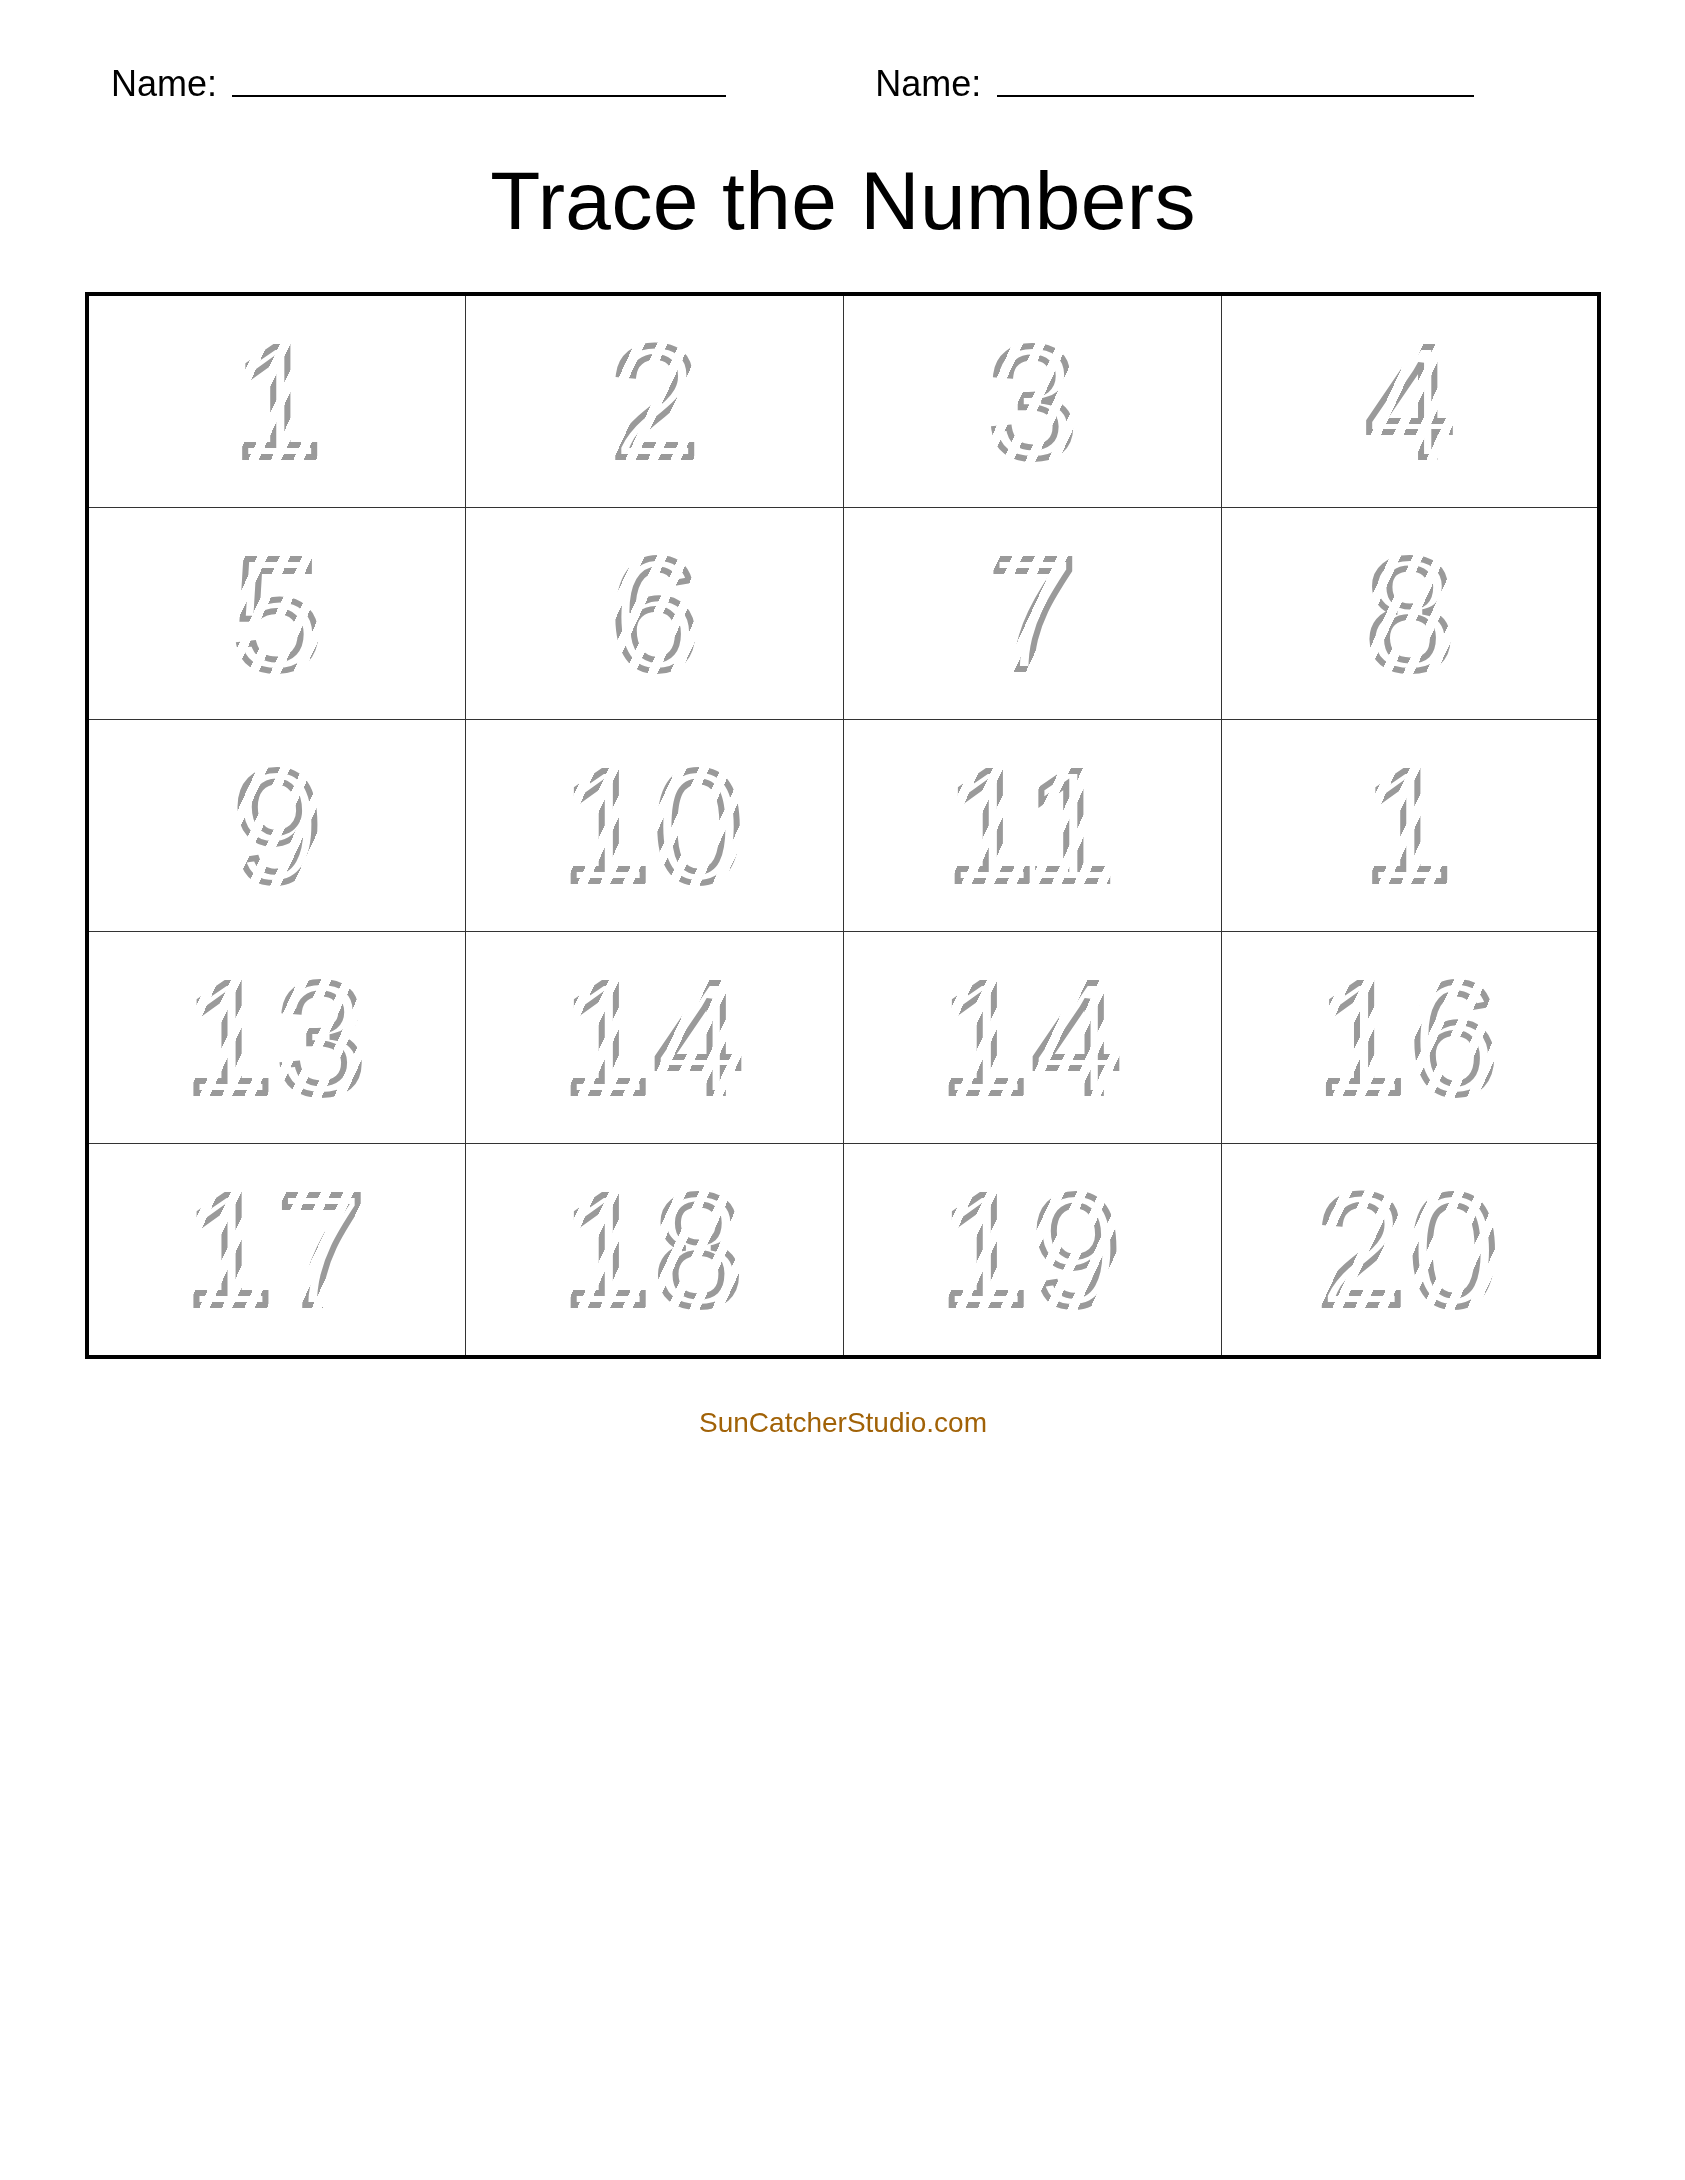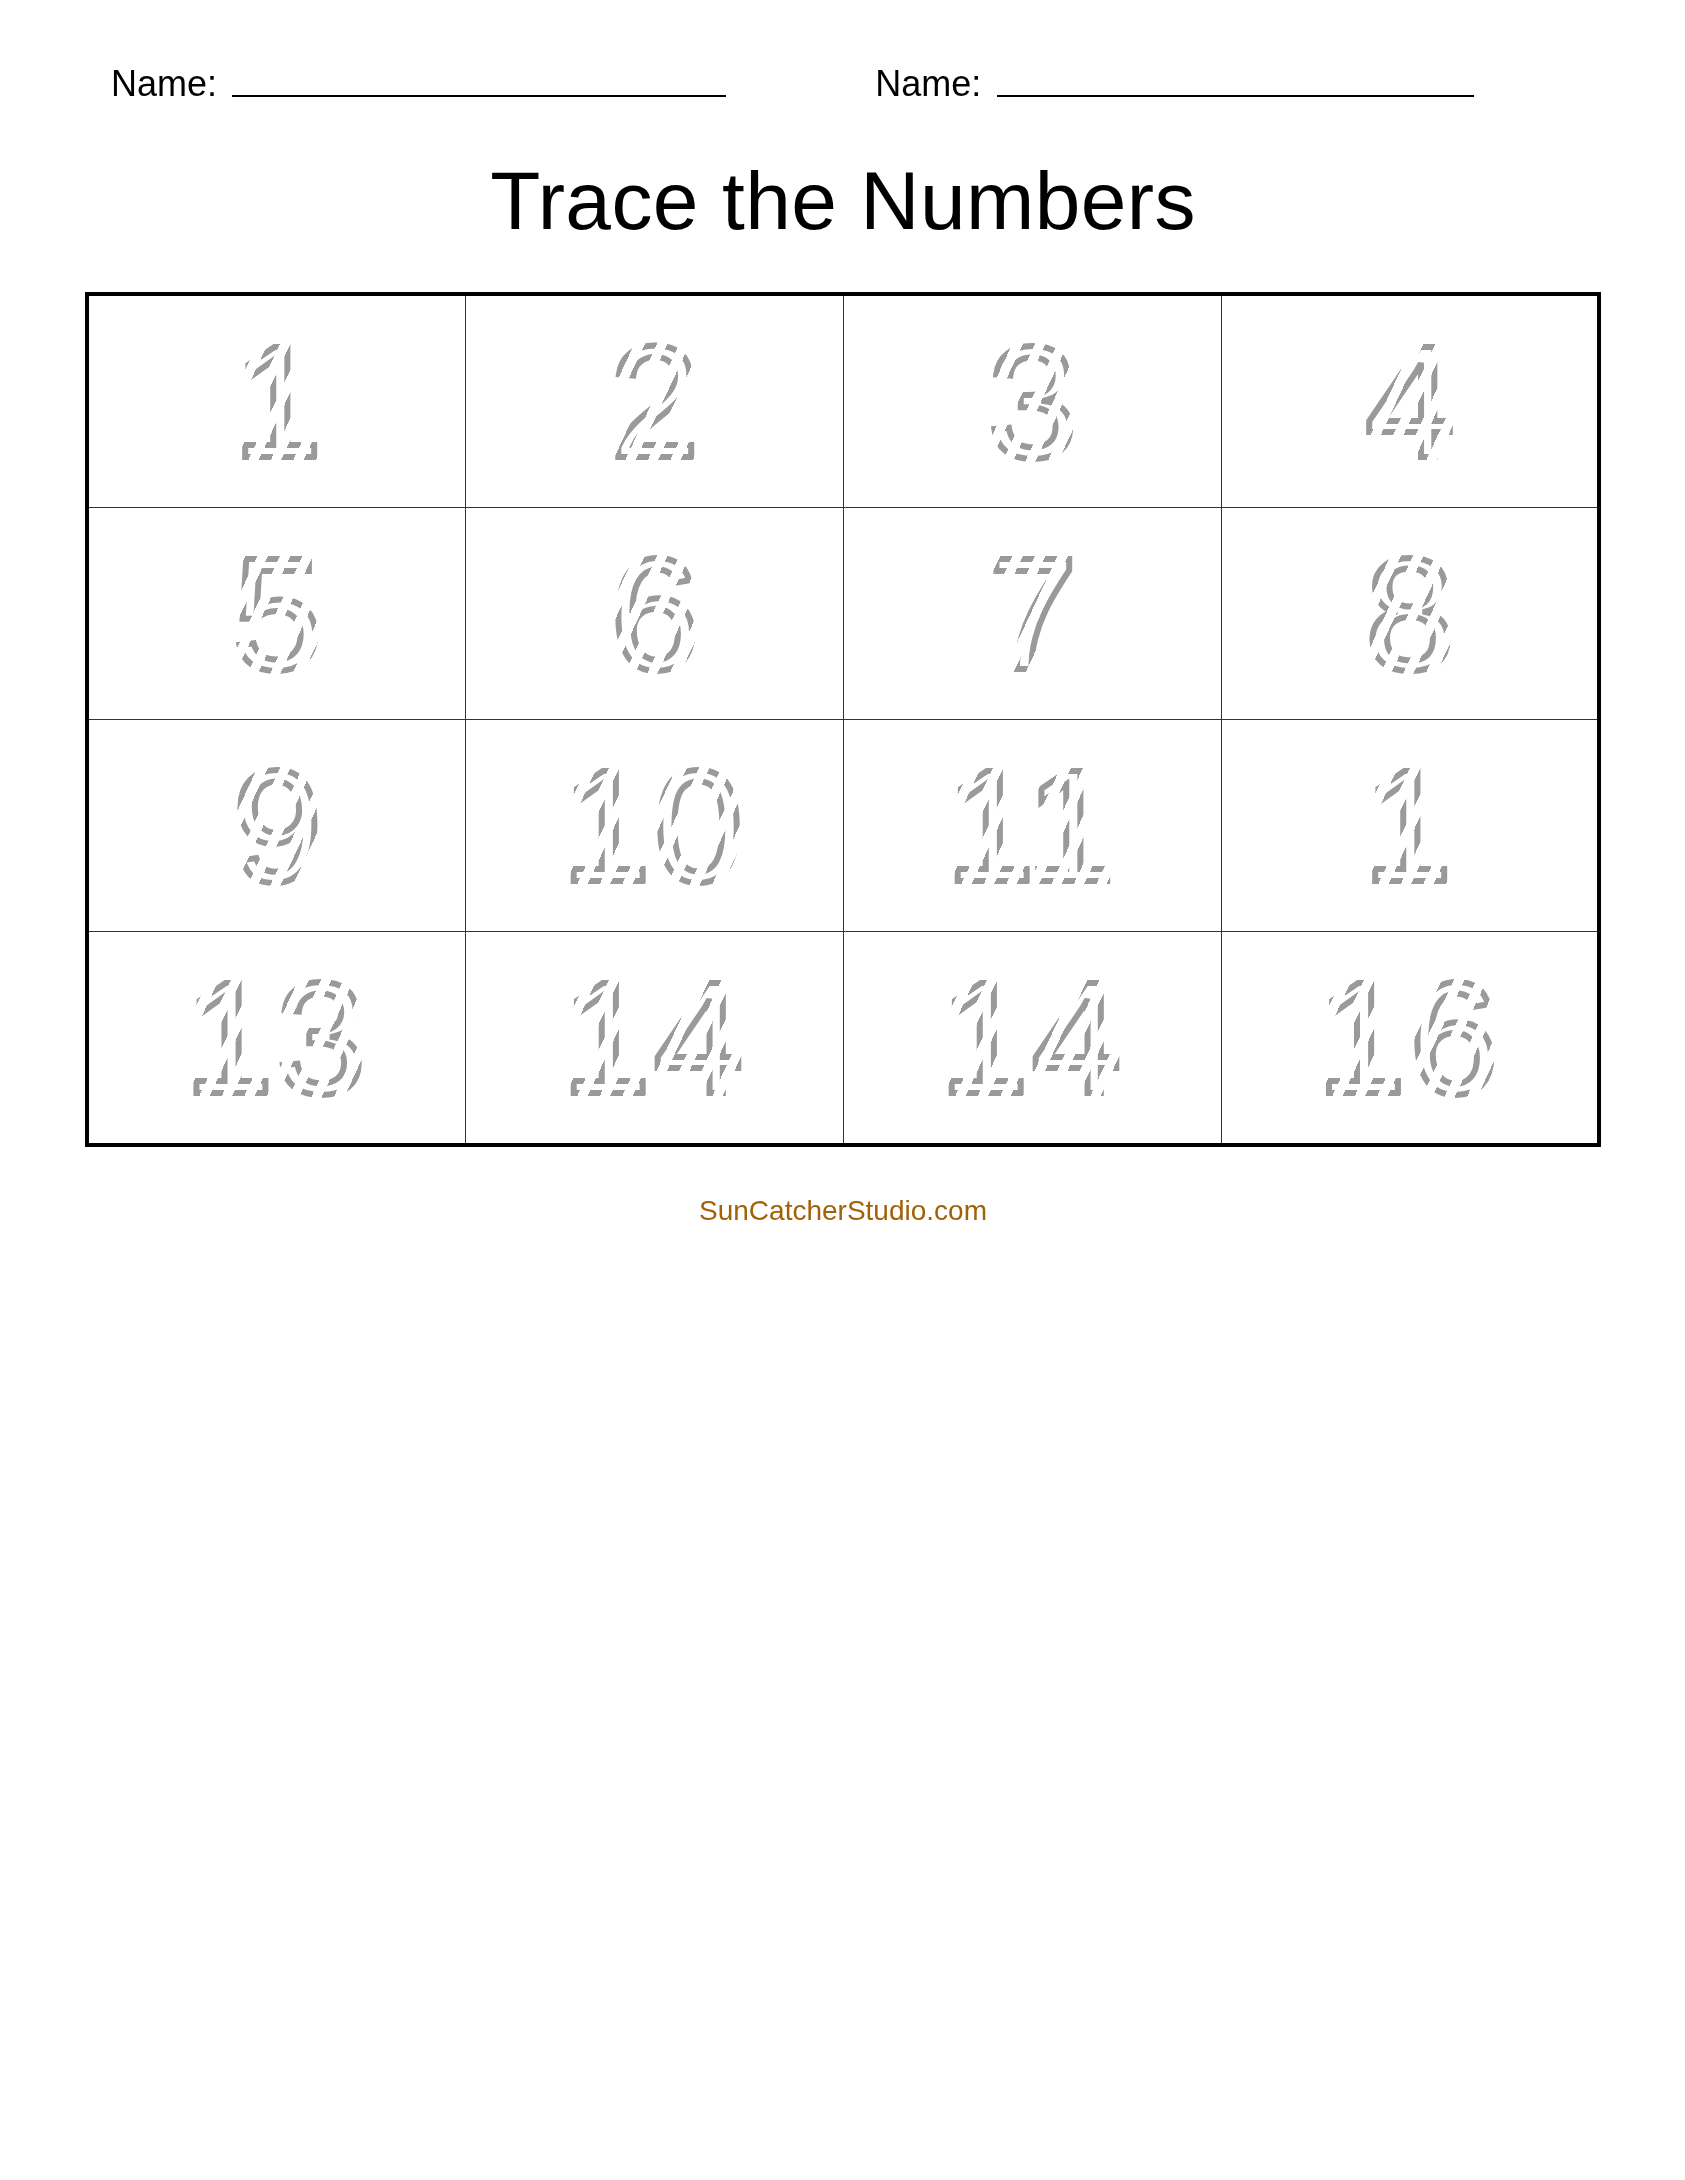--- a/index.html
+++ b/index.html
@@ -219,20 +219,42 @@
               <div class="cell-inner">
                 <span class="trace-num two-digit">14</span>
               </div>
             </td>
         <td>
               <div class="cell-inner">
                 <span class="trace-num two-digit">16</span>
               </div>
             </td>
       </tr>
+      <tr>
+        <td>
+              <div class="cell-inner">
+                <span class="trace-num two-digit">17</span>
+              </div>
+            </td>
+        <td>
+              <div class="cell-inner">
+                <span class="trace-num two-digit">18</span>
+              </div>
+            </td>
+        <td>
+              <div class="cell-inner">
+                <span class="trace-num two-digit">19</span>
+              </div>
+            </td>
+        <td>
+              <div class="cell-inner">
+                <span class="trace-num two-digit">20</span>
+              </div>
+            </td>
+      </tr>
     </tbody>
       </table>
   </div>
 
   <div class="footer">SunCatcherStudio.com</div>
 
 </div>
 
 
 </body></html>

